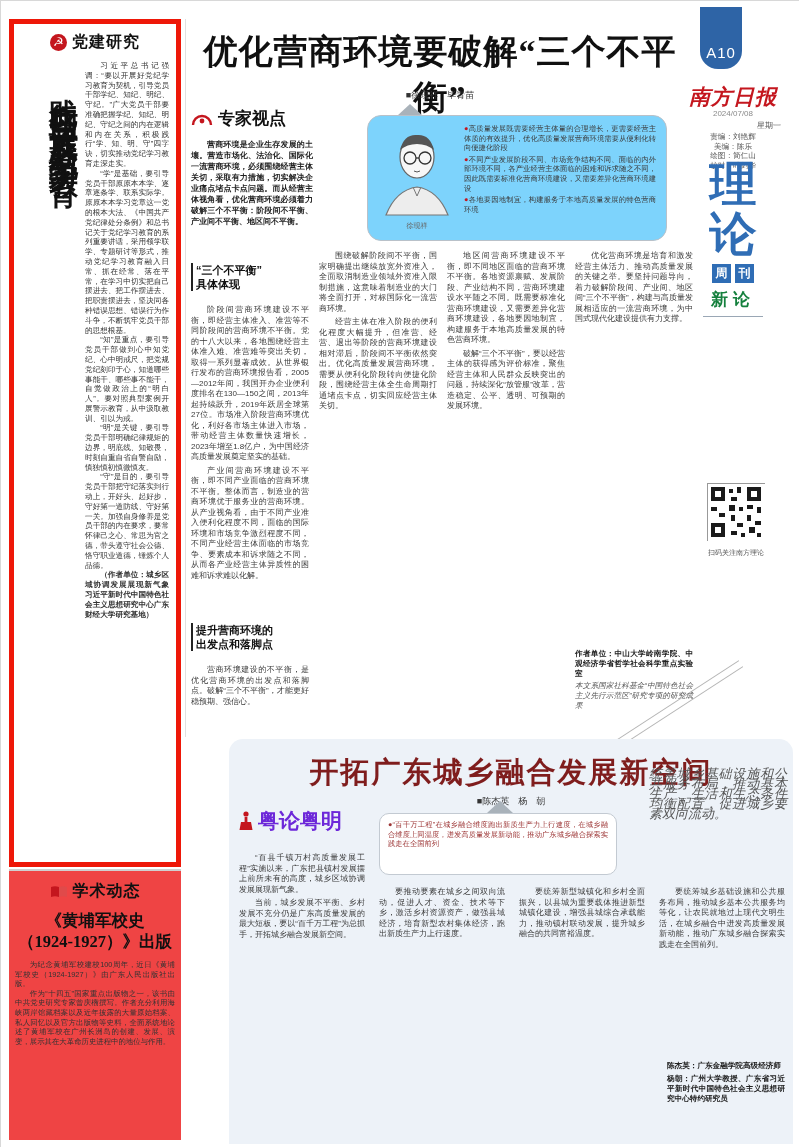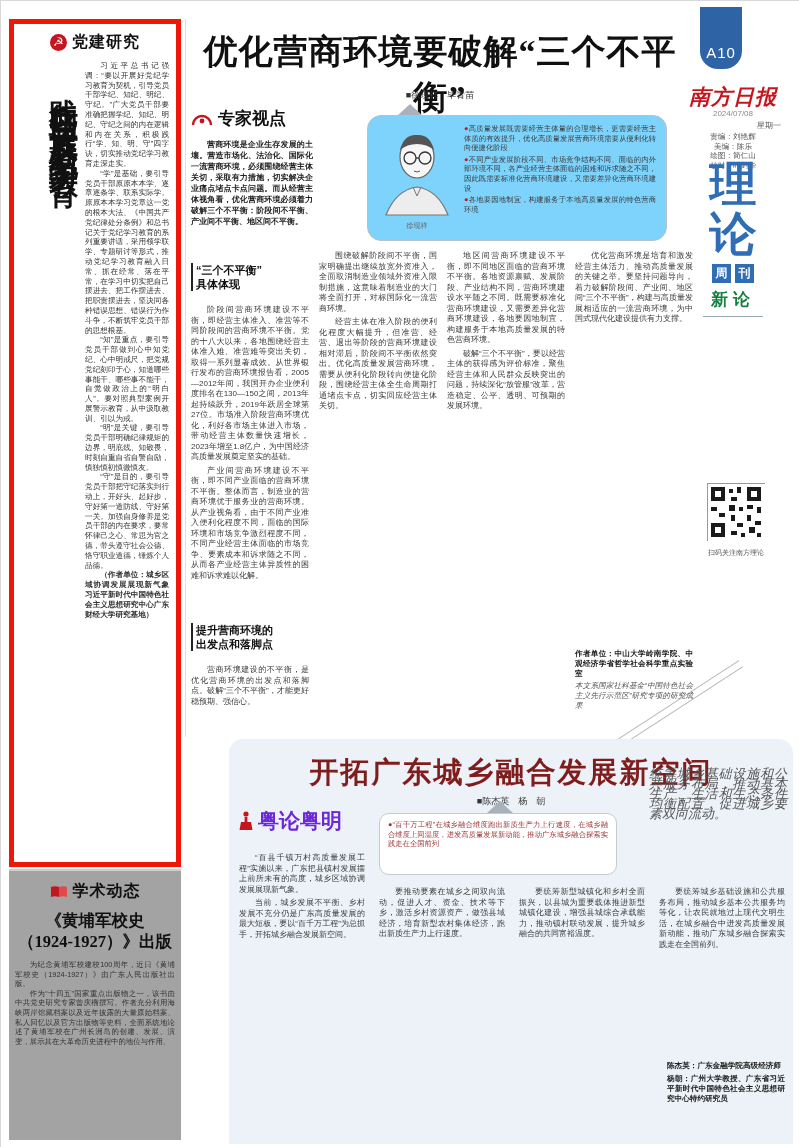--- a/index.html
+++ b/index.html
@@ -87,21 +87,21 @@
   .south-callout{left:378px;top:812px;width:238px;height:62px;background:#fff;
     border:1.5px solid #c3cad2;border-radius:10px;box-sizing:border-box;padding:6px 8px;
     font-size:7.3px;line-height:9.6px;color:#9c3434;text-align:justify;}
   .side-note{left:648px;top:768px;width:138px;font-size:13px;line-height:10px;
     font-style:italic;color:#555;text-align:justify;}
   .s-col{width:126px;}
   .south-credits{font-size:7.6px;line-height:10px;font-weight:bold;color:#222;text-align:justify;}
   .south-credits p{margin:0 0 3px 8px;}
   
   .acad-box{left:8px;top:868px;width:172px;height:271px;box-sizing:border-box;
-    border-top:2px solid #cfcfcf;padding:10px 6px 4px 6px;background:#a3a3a3;}
+    border-top:2px solid #cfcfcf;padding:10px 6px 4px 6px;background:#ef4444;}
   .acad-headline{text-align:center;font-size:16.5px;font-weight:bold;color:#101010;
     line-height:21px;margin-top:8px;}
   .acad-body{margin-top:8px;font-size:7.4px;line-height:9.6px;}
   .acad-body p{margin:0;text-indent:2em;text-align:justify;color:#333;}
   .icon-emblem{width:17px;height:17px;border-radius:50%;background:#c4161e;color:#fff;
     font-size:12px;line-height:17px;text-align:center;}
 </style>
 </head>
 <body>
 

